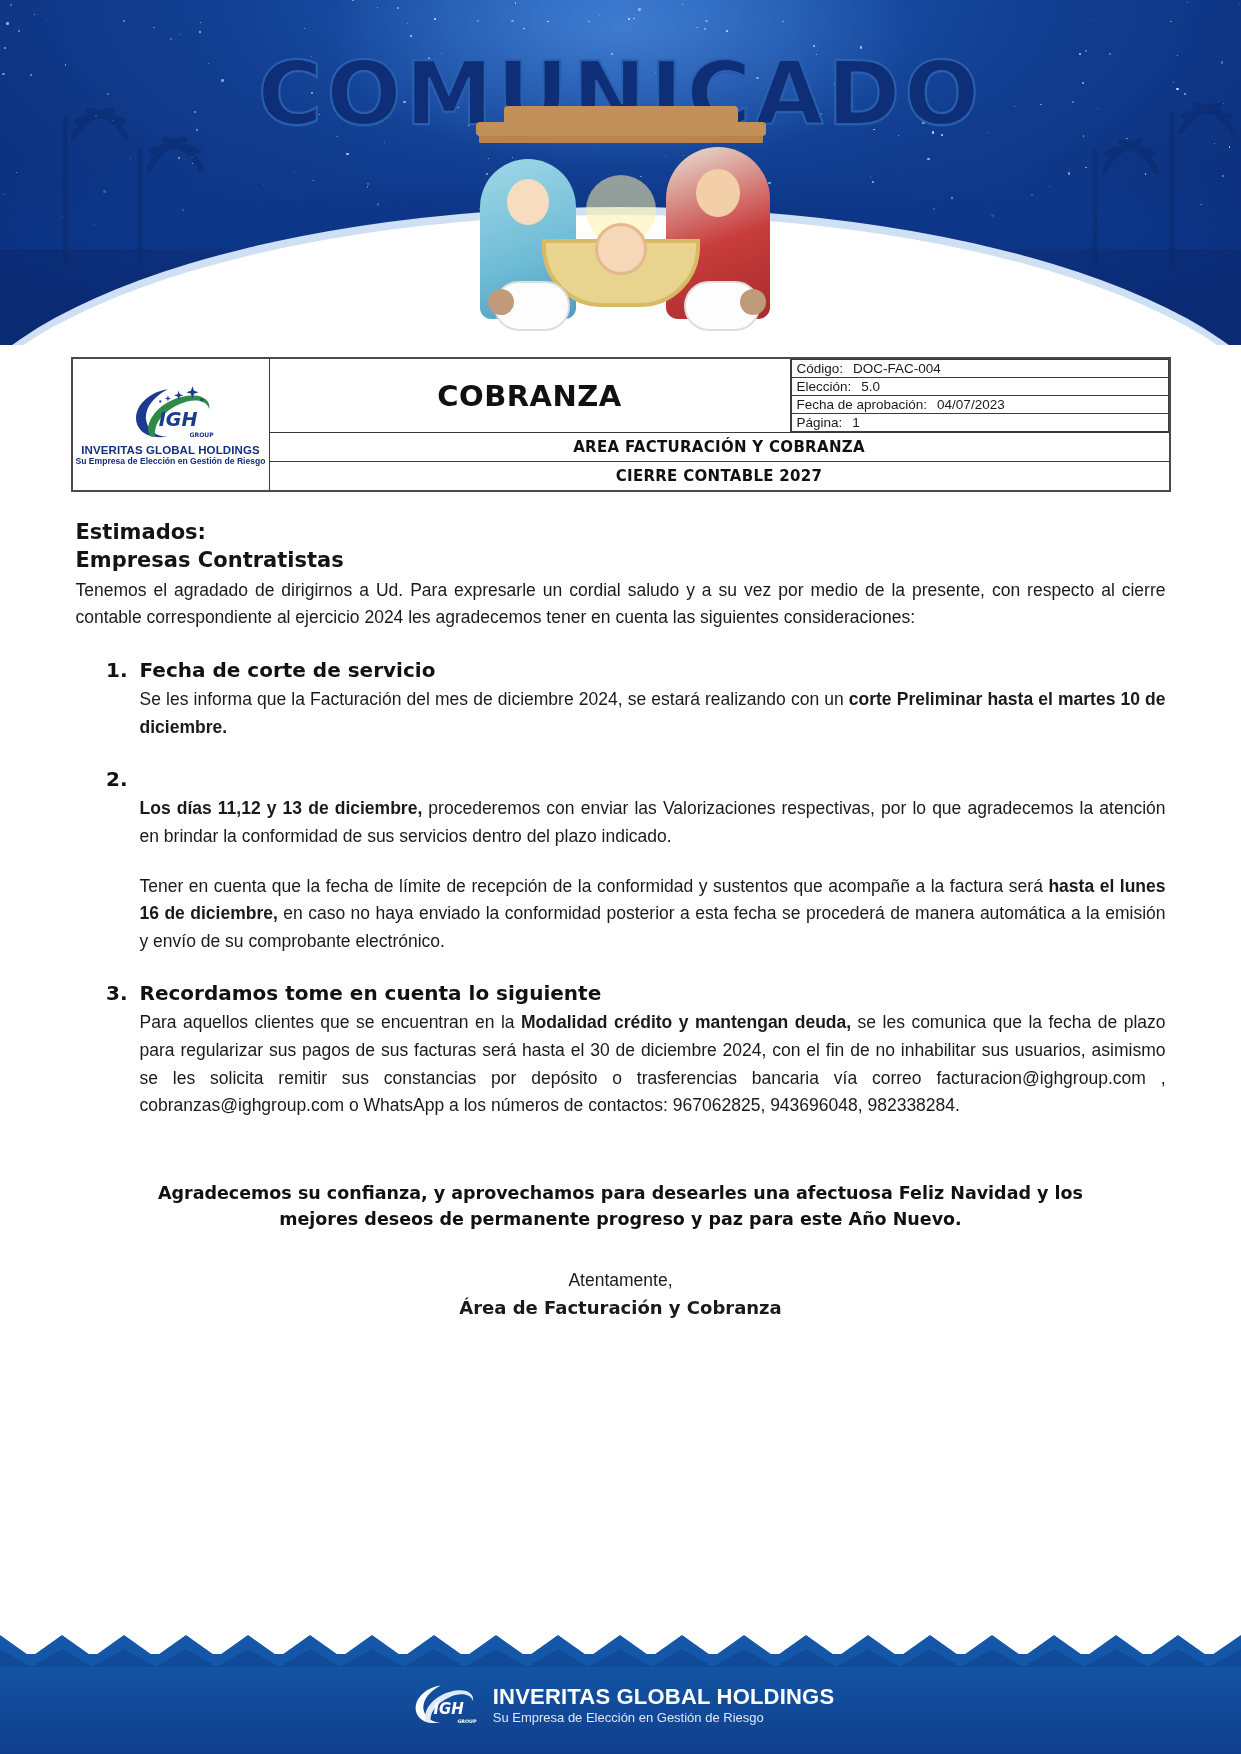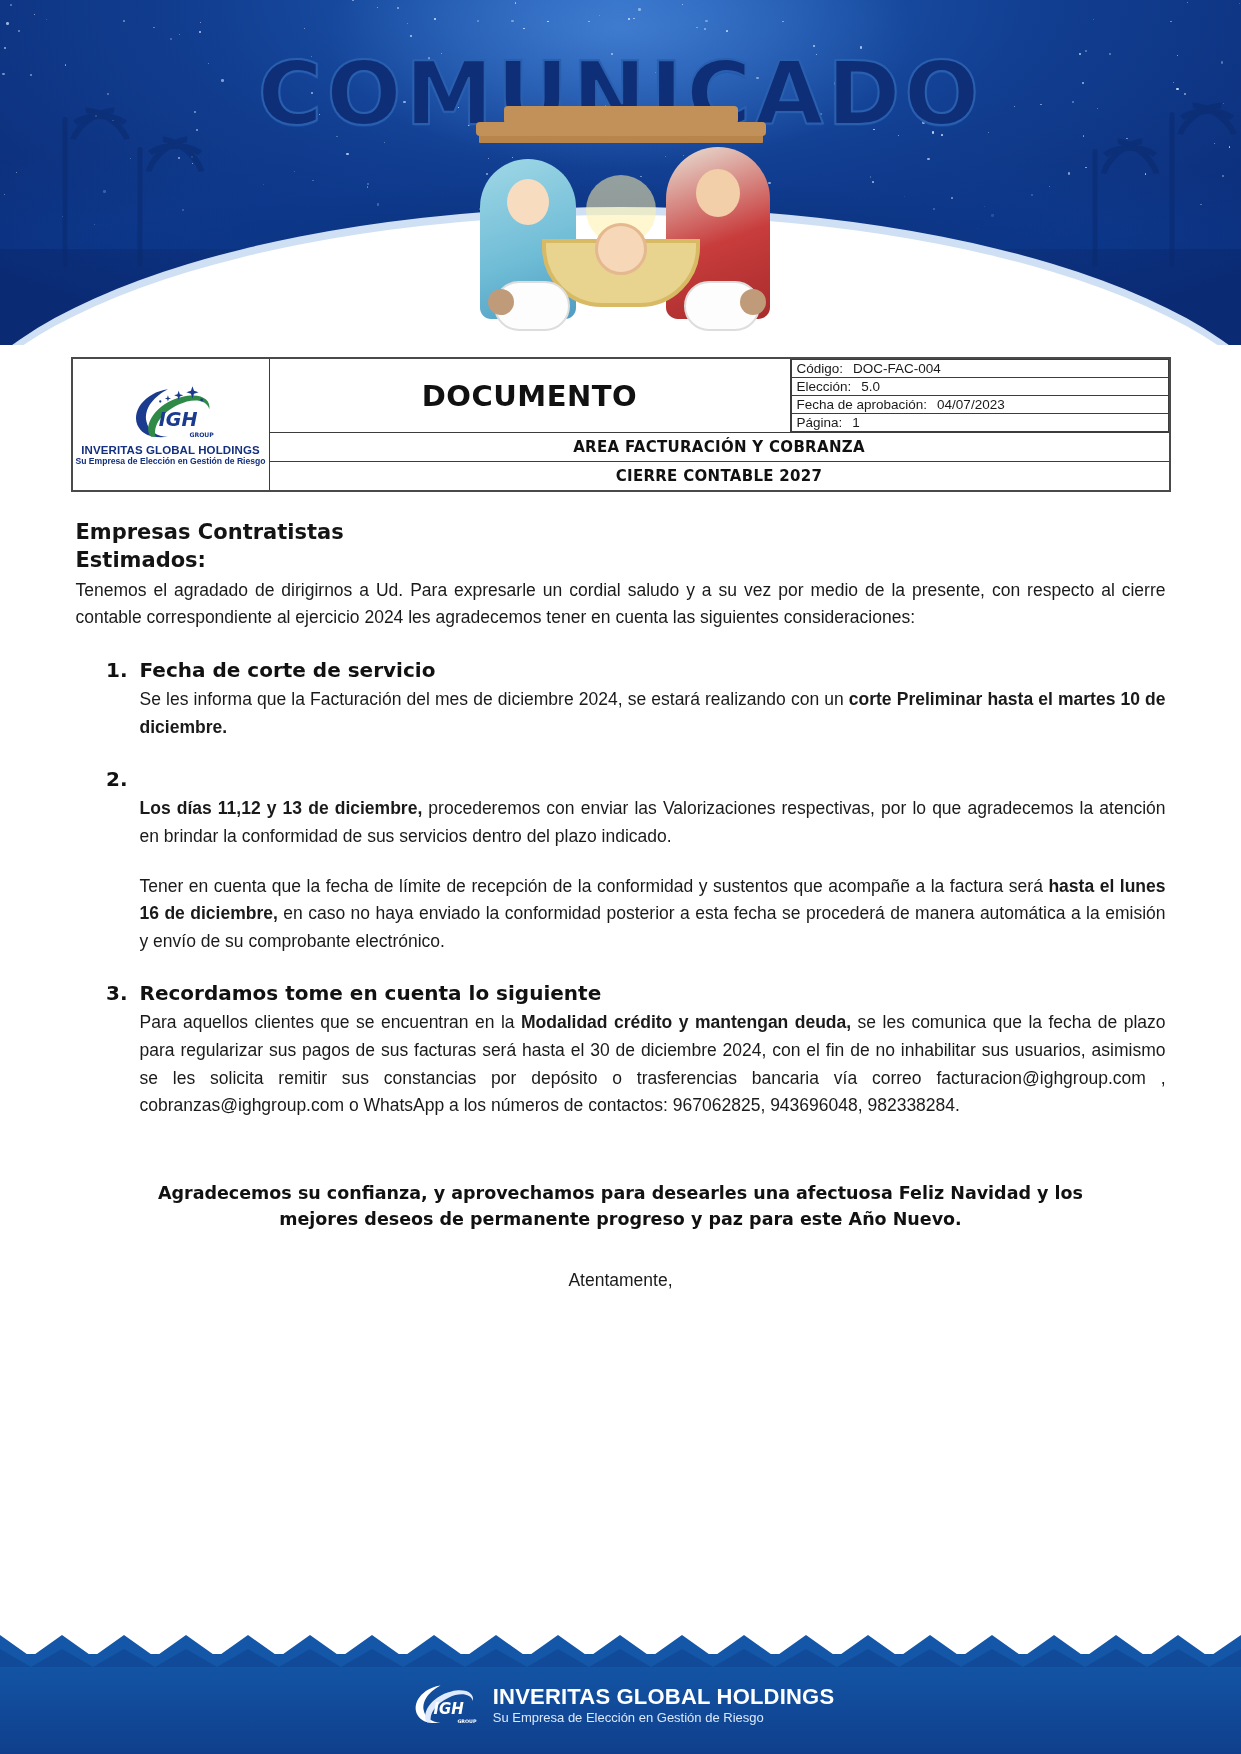--- a/index.html
+++ b/index.html
@@ -401,21 +401,21 @@
                 <circle cx="100" cy="22" r="1.8"></circle>
                     <circle cx="46" cy="24" r="1.5"></circle>
               </g>
             </svg>
           </div>
           <div class="logo-name">INVERITAS GLOBAL HOLDINGS</div>
           <div class="logo-tag">Su Empresa de Elección en Gestión de Riesgo</div>
         </div>
       </td>
       <td class="cell-title" rowspan="1">
-        <div class="doc-title">DOCUMENTO</div>
+        <div class="doc-title">COBRANZA</div>
       </td>
       <td class="meta-cell">
         <table class="meta-table">
           <tbody>
                 <tr>
             <td><span class="meta-k">Código:</span><span class="meta-v">DOC-FAC-004</span></td>
           </tr>
           <tr>
             <td><span class="meta-k">Elección:</span><span class="meta-v">5.0</span></td>
           </tr>
@@ -438,22 +438,22 @@
       <td colspan="2">
         <div class="band">CIERRE CONTABLE  2027</div>
       </td>
     </tr>
   </tbody>
     </table>
 
   <div class="content">
 
     <div class="lead">
+      <div>Estimados:</div>
       <div>Empresas Contratistas</div>
-      <div>Estimados:</div>
     </div>
 
     <div class="p tight">Tenemos el agradado de dirigirnos a Ud. Para expresarle un cordial saludo y a su vez por medio de la presente, con respecto al cierre contable correspondiente al ejercicio 2024 les agradecemos tener en cuenta las siguientes consideraciones:</div>
 
     <div id="items">
         <div class="numbered">
           <div class="num-head">
             <span class="n">1.</span>
             <span>Fecha de corte de servicio</span>
           </div>
@@ -478,20 +478,21 @@
           <div class="num-body">
             <p><span>Para aquellos clientes que se encuentran en la </span><b>Modalidad crédito y mantengan deuda,</b><span> se les comunica que la fecha de plazo para regularizar sus pagos de sus facturas será hasta el 30 de diciembre 2024, con el fin de no inhabilitar sus usuarios, asimismo se les solicita remitir sus constancias por depósito o trasferencias bancaria vía correo facturacion@ighgroup.com  , cobranzas@ighgroup.com o WhatsApp a los números de contactos: 967062825, 943696048, 982338284.</span></p>
           </div>
         </div>
       </div>
 
     <div class="closing">Agradecemos su confianza, y aprovechamos para desearles una afectuosa Feliz Navidad y los mejores deseos de permanente progreso y paz para este Año Nuevo.</div>
 
     <div class="sign">
       <div>Atentamente,</div>
+      <div class="bold">Área de Facturación y Cobranza</div>
     </div>
   </div>
 </div>
 
 <div class="footer">
   <div class="footer-band"></div>
   <svg class="zig" viewBox="0 0 1241 58" preserveAspectRatio="none">
     <polygon fill="#1457a8" points="0,58 0,26 31,48 62,26 93,48 124,26 155,48 186,26 217,48 248,26 279,48 310,26 341,48 372,26 403,48 434,26 465,48 496,26 527,48 558,26 589,48 620,26 651,48 682,26 713,48 744,26 775,48 806,26 837,48 868,26 899,48 930,26 961,48 992,26 1023,48 1054,26 1085,48 1116,26 1147,48 1178,26 1209,48 1241,26 1241,58"></polygon>
     <polygon fill="#0f3f8c" opacity=".55" points="0,58 0,40 31,58 62,40 93,58 124,40 155,58 186,40 217,58 248,40 279,58 310,40 341,58 372,40 403,58 434,40 465,58 496,40 527,58 558,40 589,58 620,40 651,58 682,40 713,58 744,40 775,58 806,40 837,58 868,40 899,58 930,40 961,58 992,40 1023,58 1054,40 1085,58 1116,40 1147,58 1178,40 1209,58 1241,40 1241,58"></polygon>
   </svg>

